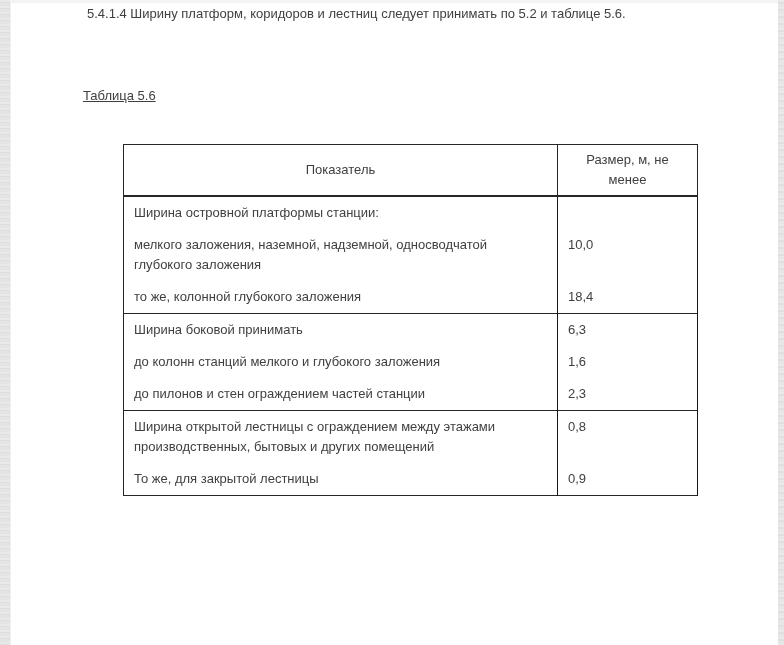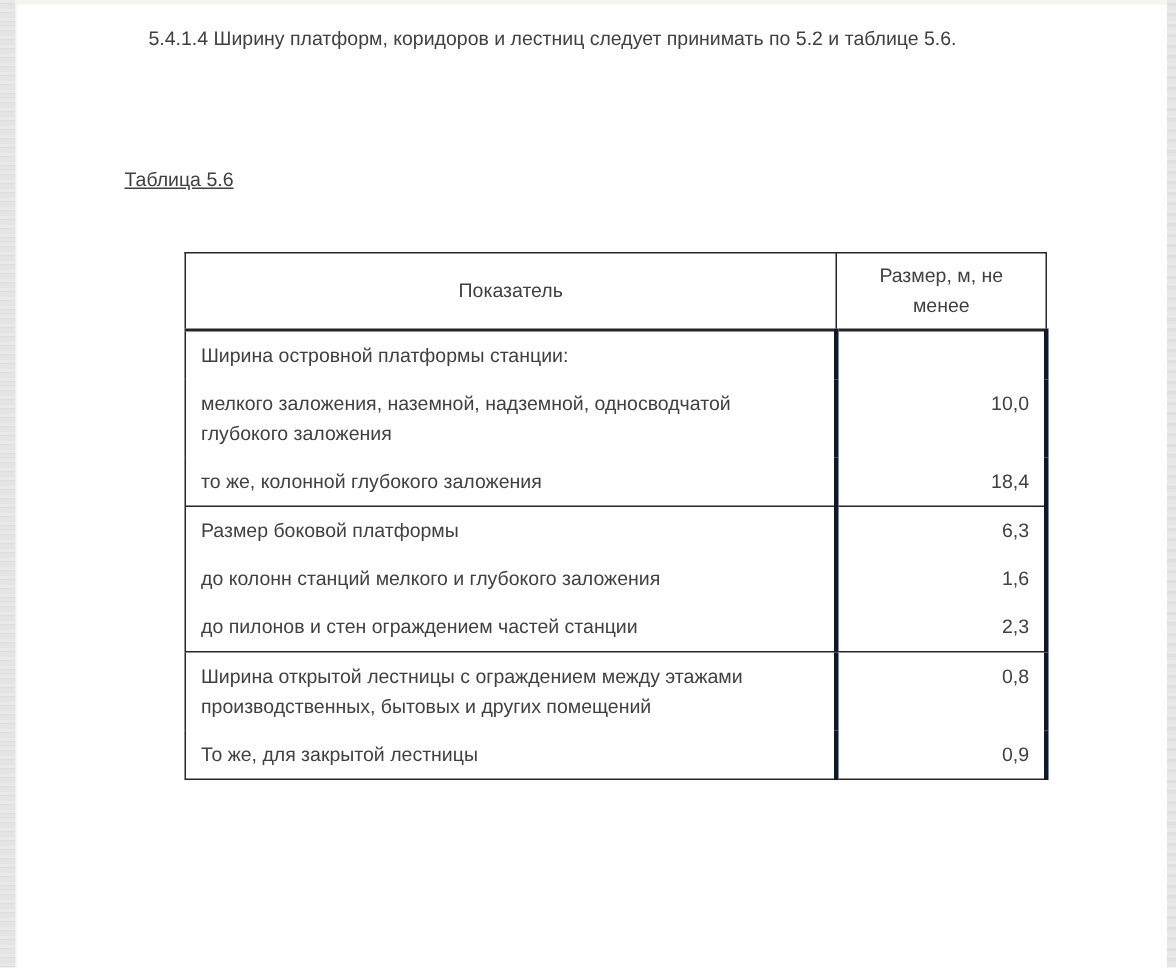--- a/index.html
+++ b/index.html
@@ -41,21 +41,21 @@
     height: 3px;
     background: #f4f4f2;
   }
   .content {
     position: absolute;
     left: 83px;
     top: 0;
     width: 620px;
   }
   .intro {
-    margin: 16px;
+    margin: 4px;
     line-height: 20px;
   }
   .caption {
     margin: 0;
     padding-top: 58px;
     line-height: 20px;
     text-decoration: underline;
   }
   table.doc-table {
     margin-top: 38px;
@@ -74,29 +74,29 @@
     padding: 5px 10px;
     line-height: 20px;
     border: 1px solid #262626;
     border-bottom: 2px solid #262626;
   }
   .doc-table td {
     padding: 6px 10px;
     line-height: 20px;
     vertical-align: top;
     border-left: 1px solid #262626;
-    border-right: 3px solid #0f172a;
+    border-right: 1px solid #0f172a;
     border-top: none;
     border-bottom: none;
   }
   .doc-table tr.group-start td {
     border-top: 1px solid #262626;
   }
   .doc-table td.value-cell {
-    text-align: right;
+    text-align: left;
   }
 </style>
 </head>
 <body>
 
 <div class="edge-left"></div>
 <div class="edge-right"></div>
 <div class="edge-top"></div>
 
 <div class="content">
@@ -122,21 +122,21 @@
         </tr>
         <tr>
           <td class="indicator-cell">мелкого заложения, наземной, надземной, односводчатой глубокого заложения</td>
           <td class="value-cell">10,0</td>
         </tr>
         <tr>
           <td class="indicator-cell">то же, колонной глубокого заложения</td>
           <td class="value-cell">18,4</td>
         </tr>
         <tr class="group-start">
-          <td class="indicator-cell">Размер боковой платформы</td>
+          <td class="indicator-cell">Ширина боковой принимать</td>
           <td class="value-cell">6,3</td>
         </tr>
         <tr>
           <td class="indicator-cell">до колонн станций мелкого и глубокого заложения</td>
           <td class="value-cell">1,6</td>
         </tr>
         <tr>
           <td class="indicator-cell">до пилонов и стен ограждением частей станции</td>
           <td class="value-cell">2,3</td>
         </tr>

